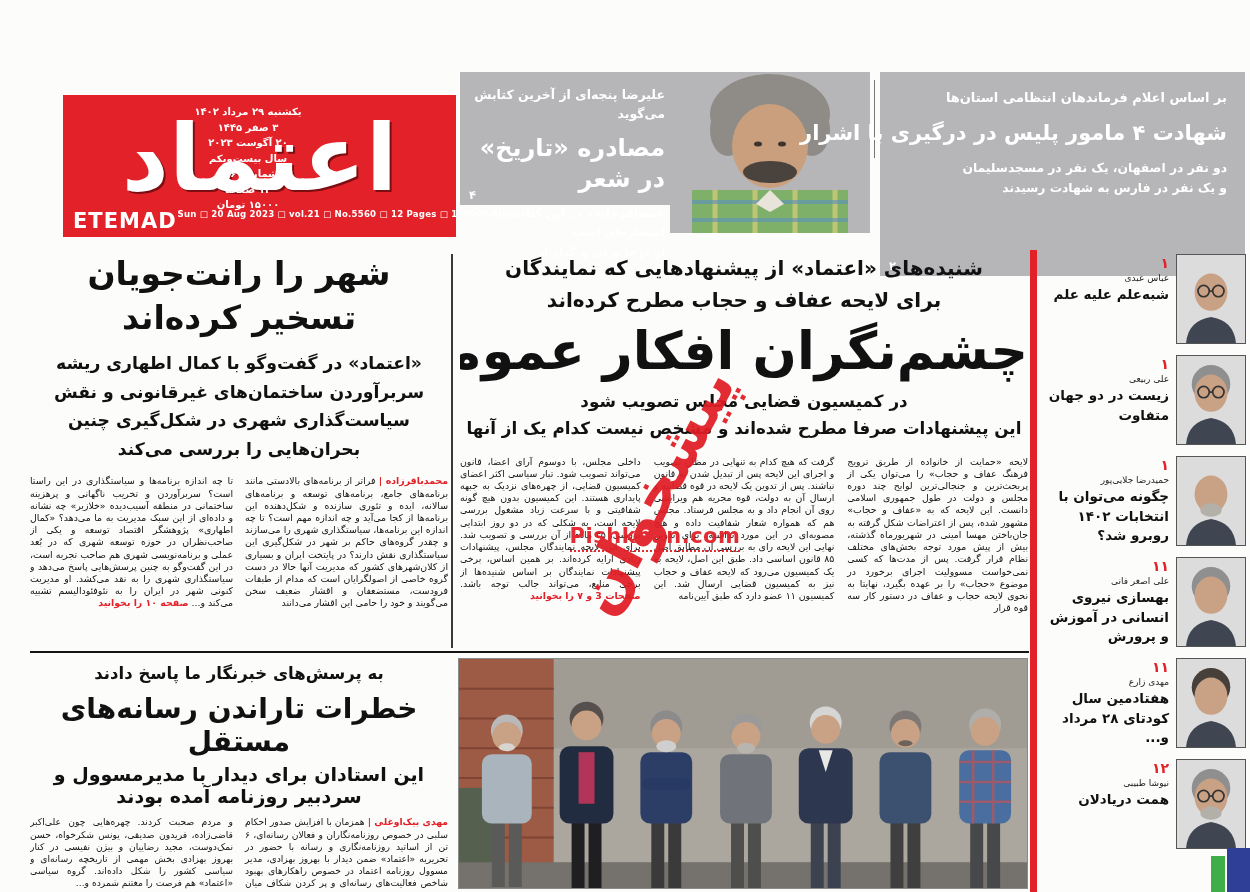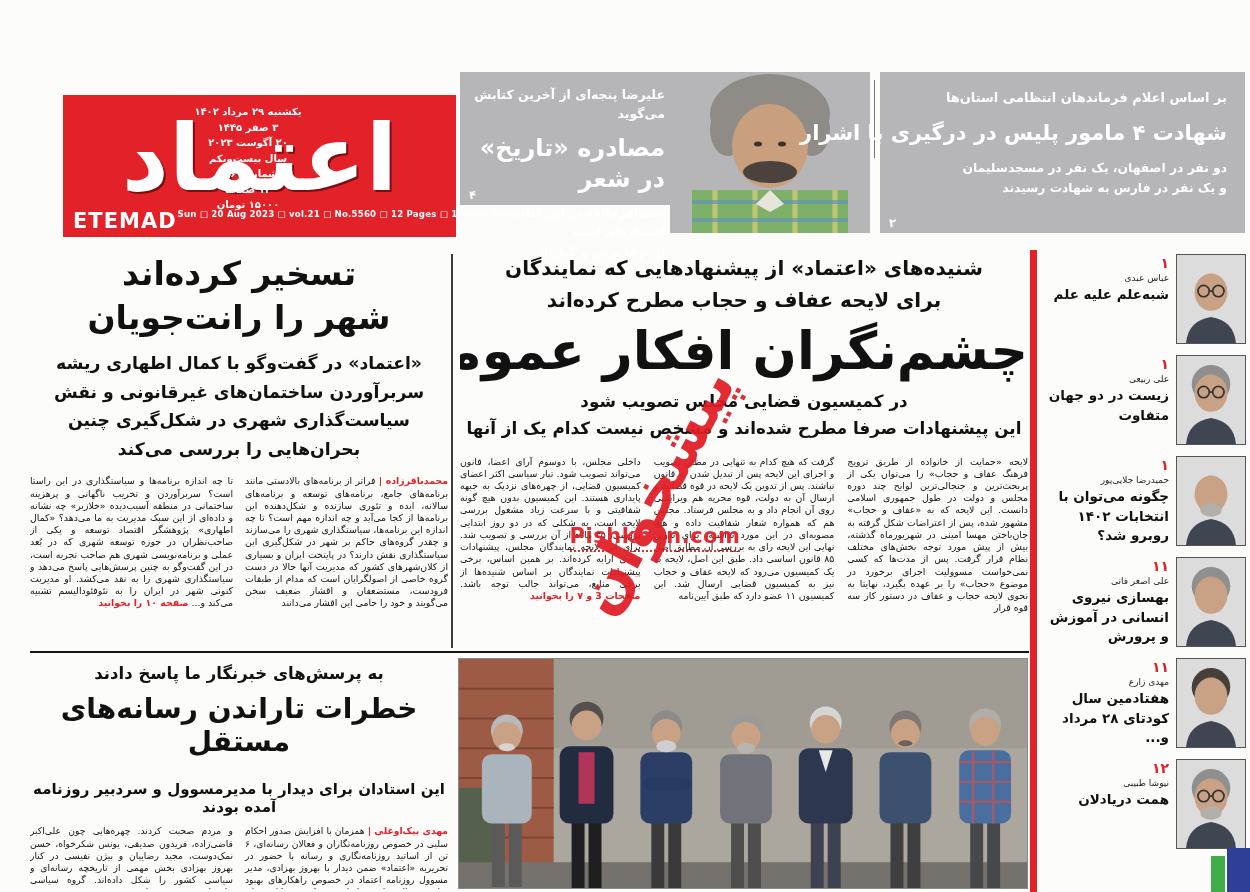--- a/index.html
+++ b/index.html
@@ -25,21 +25,21 @@
   .etemad-row {
     position:absolute; left:10px; right:8px; bottom:4px; z-index:2; direction:ltr;
     display:flex; align-items:flex-start; gap:1px; color:#fff; white-space:nowrap;
   }
   .logo-en { font-size:21px; font-weight:bold; letter-spacing:1px; }
   .latin-info { font-size:8.6px; font-weight:bold; letter-spacing:.2px; }
 
   
   .graybox { background:#b6b6b8; color:#fff; }
   .box-center { left:460px; top:72px; width:410px; height:133px; }
-  .box-right  { left:880px; top:72px; width:365px; height:161px; padding:16px 18px 0 12px; }
+  .box-right  { left:880px; top:72px; width:365px; height:204px; padding:16px 18px 0 12px; }
   .box-center .txt { position:absolute; right:205px; left:10px; top:14px; text-align:right; }
   .g-kicker { font-size:12.5px; font-weight:bold; line-height:1.5; }
   .g-head   { font-size:24px;  font-weight:bold; margin-top:9px;  line-height:1.3; letter-spacing:-.3px; }
   .g-sub    { font-size:11.8px; font-weight:bold; margin-top:9px; line-height:1.65; }
   .box-right .g-kicker { font-size:13px; }
   .box-right .g-head   { font-size:21px; margin-top:12px; white-space:nowrap; }
   .box-right .g-sub    { font-size:12.3px; margin-top:11px; }
   .g-page { position:absolute; left:9px; bottom:3px; font-size:11.5px; font-weight:bold; color:#fff; }
   .portrait { position:absolute; right:0; top:0; width:200px; height:161px; overflow:hidden; }
   .boxes-divider { left:874px; top:80px; width:1px; height:78px; background:#777; }
@@ -67,21 +67,21 @@
   .lead-story .body-cols { margin-top:13px; gap:13px; font-size:9.4px; line-height:1.3; }
 
   
   .v-divider { left:451px; top:254px; width:1.5px; height:394px; background:#3a3a3a; }
   .h-divider { left:30px; top:651px; width:999px; height:2px; background:#151515; }
 
   
   .bottom-story { left:30px; top:661px; width:418px; height:228px; }
   .bottom-story .kicker { font-size:16.5px; line-height:1.6; }
   .bottom-story .headline { font-size:28px; font-weight:bold; margin-top:5px; letter-spacing:-.5px; }
-  .bottom-story .sub { font-size:15px; margin-top:22px; }
+  .bottom-story .sub { font-size:19px; margin-top:5px; }
   .bottom-story .body-cols { margin-top:9px; gap:12px; font-size:9.2px; line-height:1.32; }
 
   
   .group-photo { left:458px; top:658px; width:570px; height:231px; border:1px solid #8a8a8a; background:#a9a49b; }
   .group-photo svg { display:block; width:100%; height:100%; }
 
   
   .side-rule { left:1030px; top:250px; width:7px; height:642px; background:#e32128; }
   .sidebar { left:1046px; top:254px; width:200px; }
   .notes-title { color:#e32128; font-size:20px; font-weight:bold; text-align:center; margin-bottom:12px; }
@@ -178,22 +178,22 @@
     <div class="g-head">شهادت ۴ مامور پلیس در درگیری با اشرار</div>
     <div class="g-sub">
       <div>دو نفر در اصفهان، یک نفر در مسجدسلیمان</div>
       <div>و یک نفر در فارس به شهادت رسیدند</div>
     </div>
     <div class="g-page">۲</div>
   </div>
 
   <div class="abs story left-story">
     <div class="headline">
+      <div>شهر را رانت‌جویان</div>
       <div>تسخیر کرده‌اند</div>
-      <div>شهر را رانت‌جویان</div>
     </div>
     <div class="sub">«اعتماد» در گفت‌وگو با کمال اطهاری ریشه سربرآوردن ساختمان‌های غیرقانونی و نقش سیاست‌گذاری شهری در شکل‌گیری چنین بحران‌هایی را بررسی می‌کند</div>
     <div class="body-cols">
       <div class="col">
         <span class="byline">محمدباقرزاده |</span>
         <span>فراتر از برنامه‌های بالادستی مانند برنامه‌های جامع، برنامه‌های توسعه و برنامه‌های سالانه، ایده و تئوری سازنده و شکل‌دهنده این برنامه‌ها از کجا می‌آید و چه اندازه مهم است؟ تا چه اندازه این برنامه‌ها، سیاستگذاری شهری را می‌سازند و چقدر گروه‌های حاکم بر شهر در شکل‌گیری این سیاستگذاری نقش دارند؟ در پایتخت ایران و بسیاری از کلان‌شهرهای کشور که مدیریت آنها حالا در دست گروه خاصی از اصولگرایان است که مدام از طبقات فرودست، مستضعفان و اقشار ضعیف سخن می‌گویند و خود را حامی این اقشار می‌دانند</span>
       </div>
       <div class="col">
         <span>تا چه اندازه برنامه‌ها و سیاستگذاری در این راستا است؟ سربرآوردن و تخریب ناگهانی و پرهزینه ساختمانی در منطقه آسیب‌دیده «خلازیر» چه نشانه و داده‌ای از این سبک مدیریت به ما می‌دهد؟ «کمال اطهاری» پژوهشگر اقتصاد توسعه و یکی از صاحب‌نظران در حوزه توسعه شهری که در بُعد عملی و برنامه‌نویسی شهری هم صاحب تجربه است، در این گفت‌وگو به چنین پرسش‌هایی پاسخ می‌دهد و سیاستگذاری شهری را به نقد می‌کشد. او مدیریت کنونی شهر در ایران را به نئوفئودالیسم تشبیه می‌کند و...</span>
         <span class="pageref">صفحه ۱۰ را بخوانید</span>

